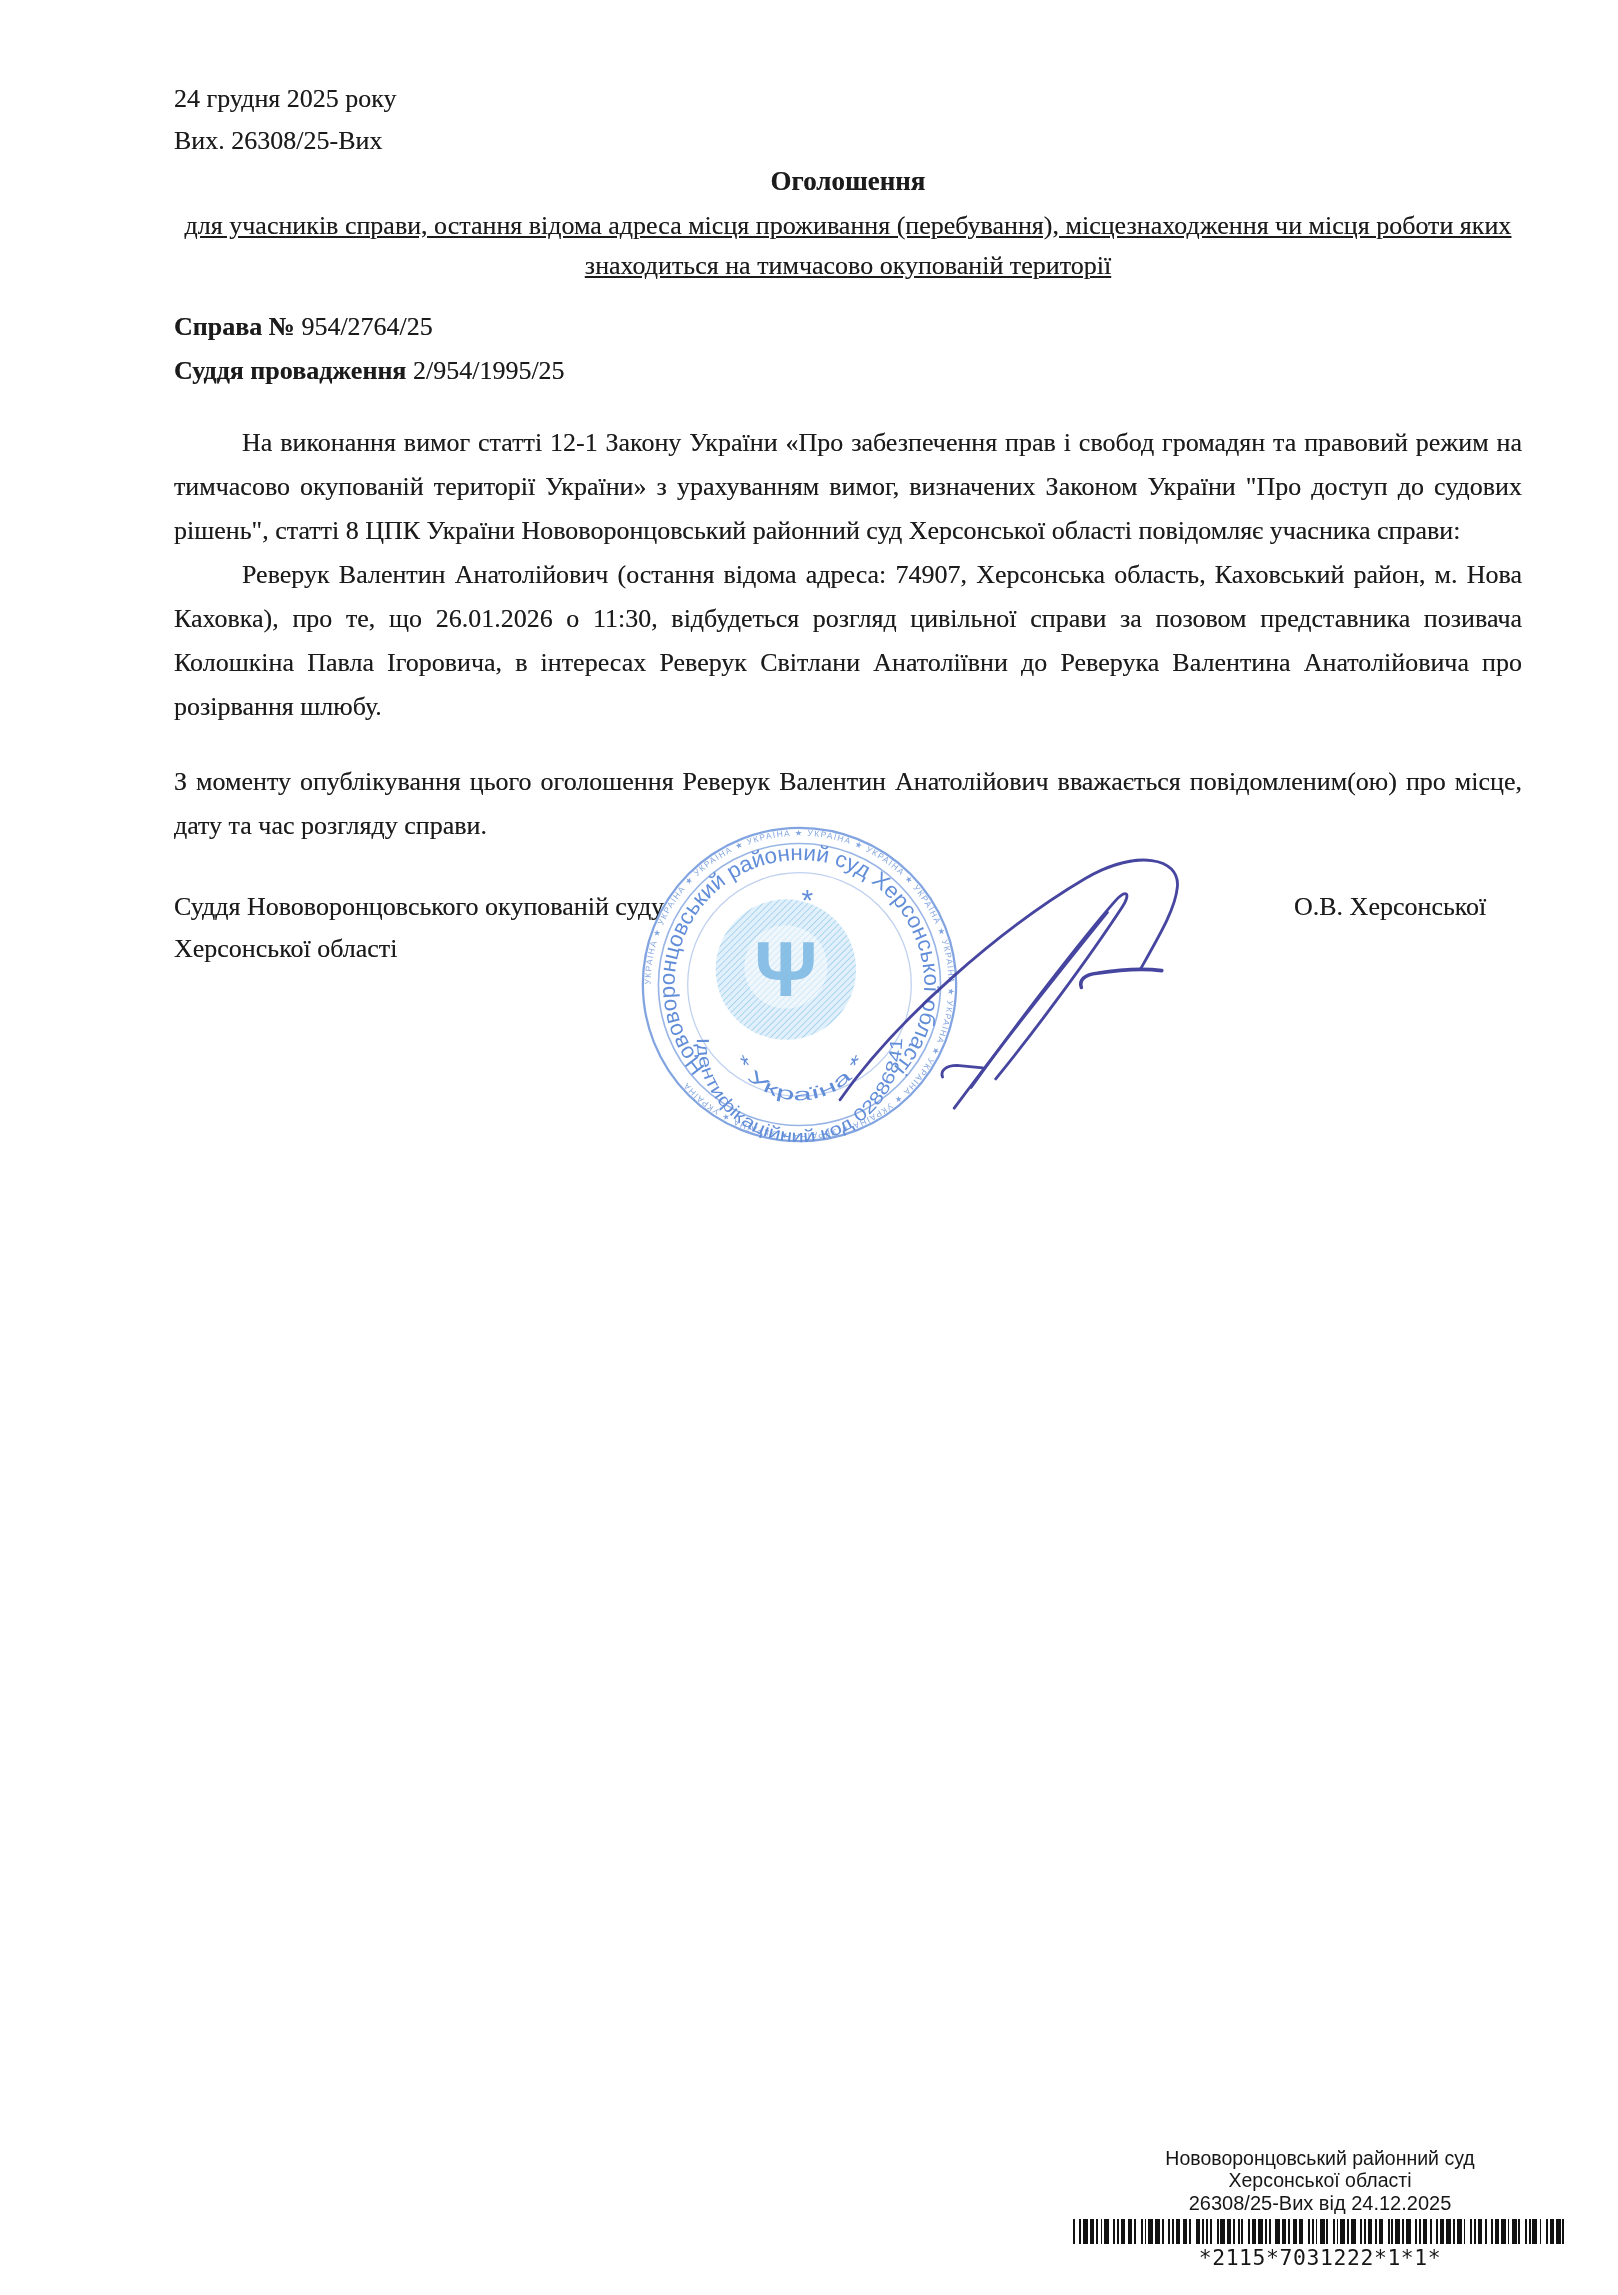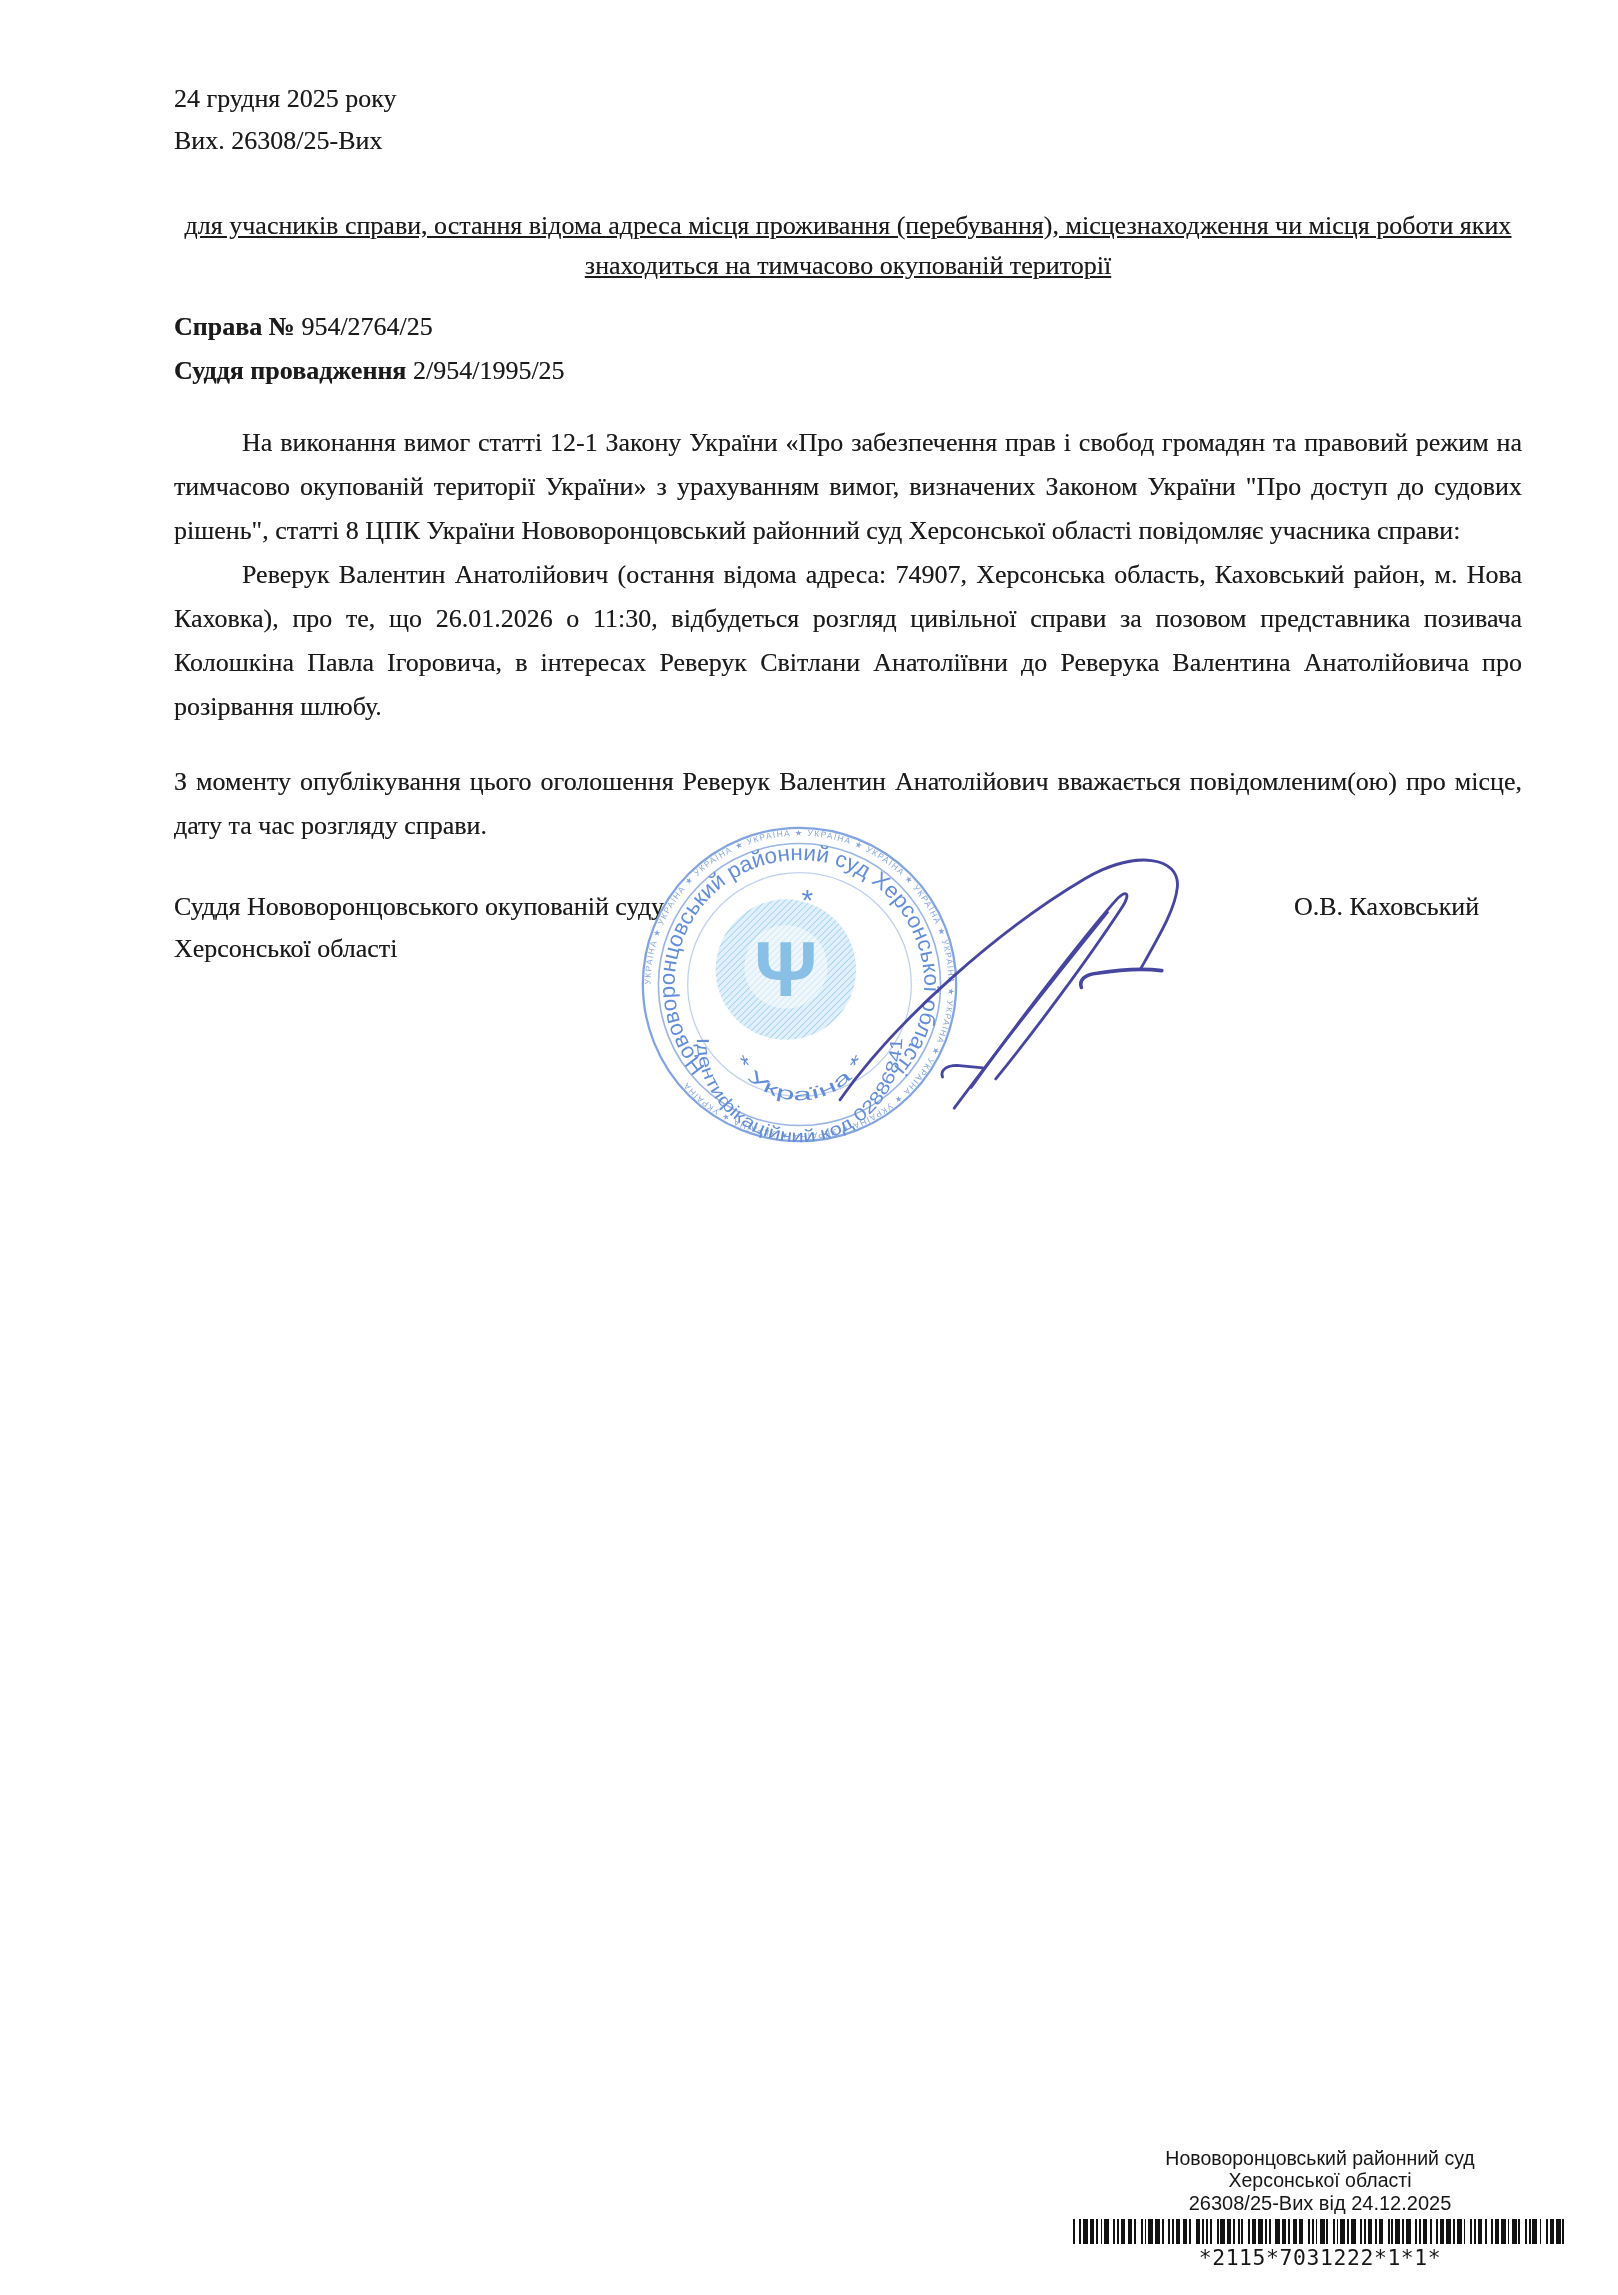--- a/index.html
+++ b/index.html
@@ -43,40 +43,41 @@
   svg text{font-family:"Liberation Sans", sans-serif;}
 </style>
 </head>
 <body>
 
 <div class="page">
 
   <div class="abs scan doc-line" style="left:174px;top:84px;">24 грудня 2025 року</div>
   <div class="abs scan doc-line" style="left:174px;top:126px;">Вих. 26308/25-Вих</div>
 
+  <div class="abs scan col title" style="top:166px;">Оголошення</div>
   <div class="abs scan col subtitle" style="top:206px;">для учасників справи, остання відома адреса місця проживання (перебування), місцезнаходження чи місця роботи яких знаходиться на тимчасово окупованій території</div>
 
   <div class="abs scan doc-line" style="left:174px;top:312px;">
     <span class="lbl">Справа №</span>
     <span>954/2764/25</span>
   </div>
   <div class="abs scan doc-line" style="left:174px;top:356px;">
     <span class="lbl">Суддя провадження</span>
     <span>2/954/1995/25</span>
   </div>
 
   <div class="abs scan col body-block" style="top:421px;">
     <p>На виконання вимог статті 12-1 Закону України «Про забезпечення прав і свобод громадян та правовий режим на тимчасово окупованій території України» з урахуванням вимог, визначених Законом України "Про доступ до судових рішень", статті 8 ЦПК України Нововоронцовський районний суд Херсонської області повідомляє учасника справи:</p>
     <p>Реверук Валентин Анатолійович (остання відома адреса: 74907, Херсонська область, Каховський район, м. Нова Каховка), про те, що 26.01.2026 о 11:30, відбудеться розгляд цивільної справи за позовом представника позивача Колошкіна Павла Ігоровича, в інтересах Реверук Світлани Анатоліївни до Реверука Валентина Анатолійовича про розірвання шлюбу.</p>
     <p class="noindent">З моменту опублікування цього оголошення Реверук Валентин Анатолійович вважається повідомленим(ою) про місце, дату та час розгляду справи.</p>
   </div>
 
   <div class="abs scan judge" style="left:174px;top:892px;">Суддя Нововоронцовського окупованій суду</div>
   <div class="abs scan judge" style="left:174px;top:934px;">Херсонської області</div>
-  <div class="abs scan judge" style="left:1294px;top:892px;">О.В. Каховський</div>
+  <div class="abs scan judge" style="left:1294px;top:892px;">О.В. Херсонської</div>
 
   <svg class="abs" style="left:637px;top:822px;" width="325" height="325" viewBox="981 1265 500 500">
     <defs>
       <pattern id="hatch" width="7" height="7" patternUnits="userSpaceOnUse" patternTransform="rotate(45)">
         <rect width="7" height="7" fill="#d9edfa"></rect>
         <path d="M0 0 L0 7" stroke="#7fc0e8" stroke-width="2.4"></path>
       </pattern>
     </defs>
     <g opacity="0.88">
       <circle cx="1231" cy="1515" r="241" fill="none" stroke="#4d7ed3" stroke-width="3.5" opacity="0.8"></circle>

